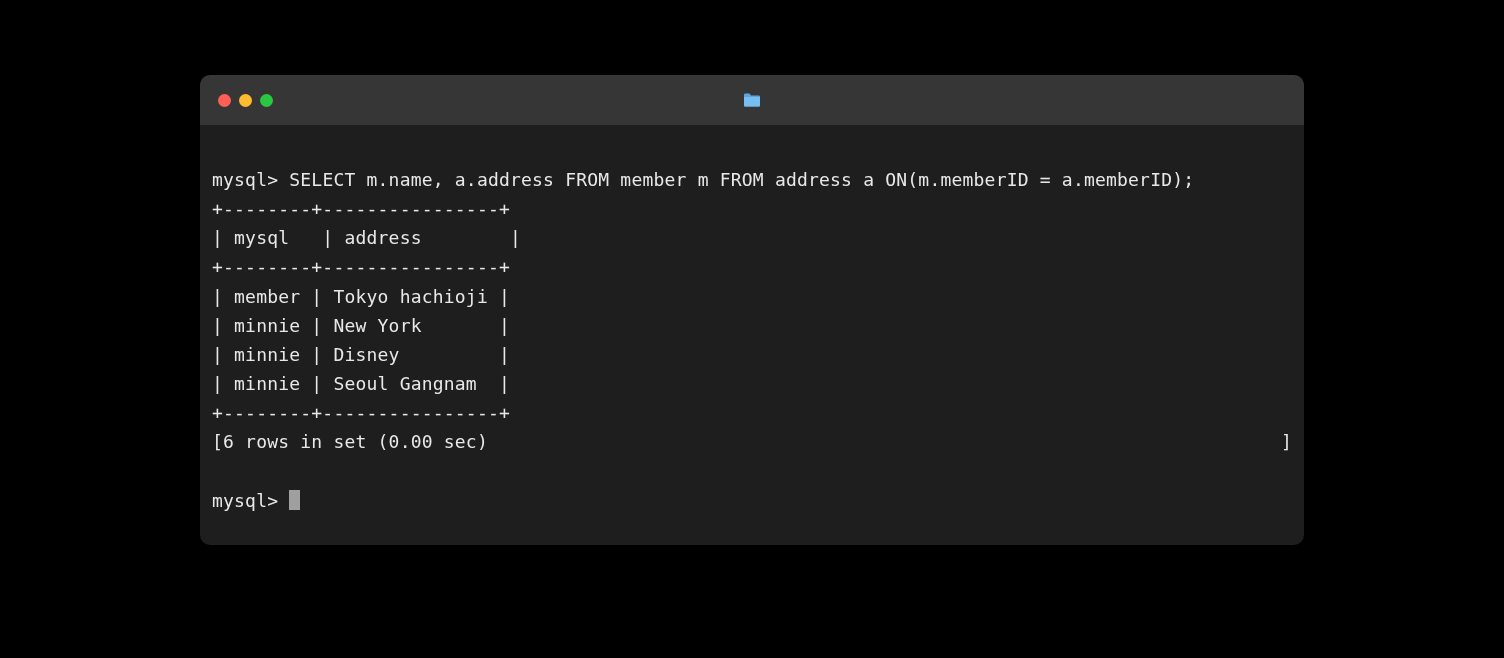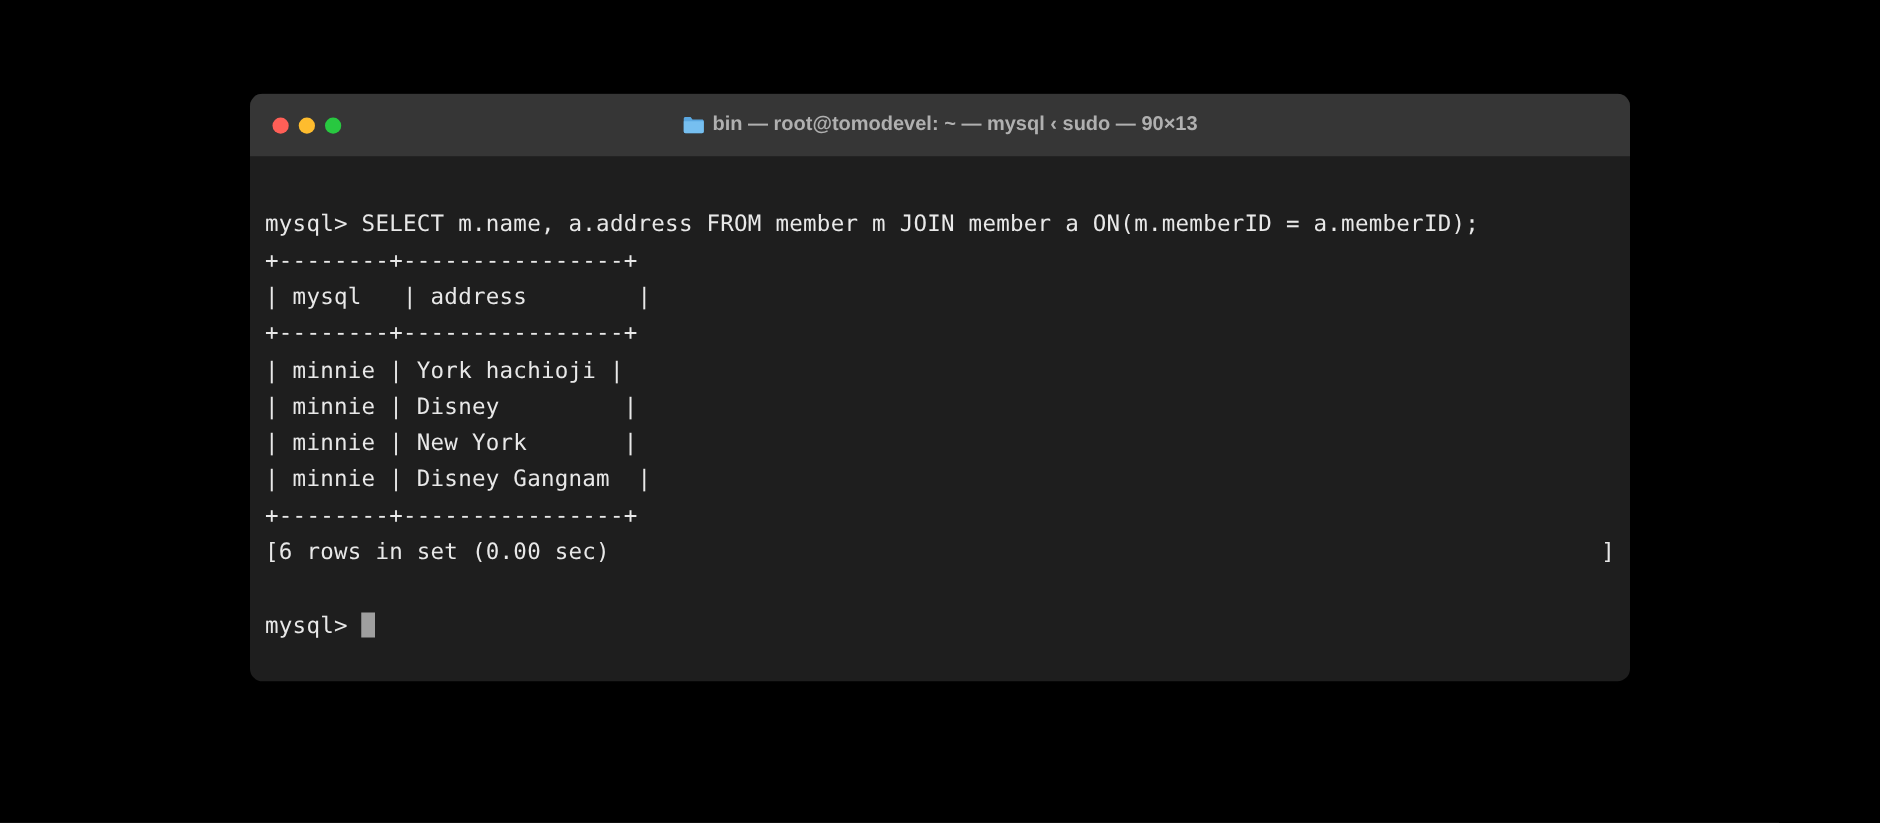--- a/index.html
+++ b/index.html
@@ -104,30 +104,29 @@
       <div class="traffic-light traffic-min"></div>
       <div class="traffic-light traffic-max"></div>
     </div>
     <div class="title-center">
       <span class="folder-icon">
         <svg width="18" height="14" viewBox="0 0 18 14">
           <path d="M1 2 C1 1 1.5 0.5 2.5 0.5 L6.5 0.5 L8 2.5 L15.5 2.5 C16.5 2.5 17 3 17 4 L17 12 C17 13 16.5 13.5 15.5 13.5 L2.5 13.5 C1.5 13.5 1 13 1 12 Z" fill="#5aa7e0"></path>
           <path d="M1 4 L17 4 L17 12 C17 13 16.5 13.5 15.5 13.5 L2.5 13.5 C1.5 13.5 1 13 1 12 Z" fill="#76bff0"></path>
         </svg>
       </span>
-      <span class="title-text">bin — root@tomodevel: ~ — mysql ‹ sudo — 90×13</span>
     </div>
   </div>
   <div class="terminal-body">
-    <div class="terminal-line"><span>mysql&gt; </span><span>SELECT m.name, a.address FROM member m JOIN member a ON(m.memberID = a.memberID);</span></div>
+    <div class="terminal-line"><span>mysql&gt; </span><span>SELECT m.name, a.address FROM member m FROM address a ON(m.memberID = a.memberID);</span></div>
     <div class="terminal-line">+--------+----------------+</div>
     <div class="terminal-line">| mysql   | address        |</div>
     <div class="terminal-line">+--------+----------------+</div>
-    <div class="terminal-line">| minnie | York hachioji |</div>
+    <div class="terminal-line">| member | Tokyo hachioji |</div>
+    <div class="terminal-line">| minnie | New York       |</div>
     <div class="terminal-line">| minnie | Disney         |</div>
-    <div class="terminal-line">| minnie | New York       |</div>
-    <div class="terminal-line">| minnie | Disney Gangnam  |</div>
+    <div class="terminal-line">| minnie | Seoul Gangnam  |</div>
     <div class="terminal-line">+--------+----------------+</div>
     <div class="terminal-line" style="display:flex;"><span>[</span><span>6 rows in set (0.00 sec)</span><span style="flex:1"></span><span>]</span></div>
     <div class="spacer"></div>
     <div class="terminal-line"><span>mysql&gt; </span><span class="cursor"></span></div>
   </div>
 </div>
 
 </body></html>

